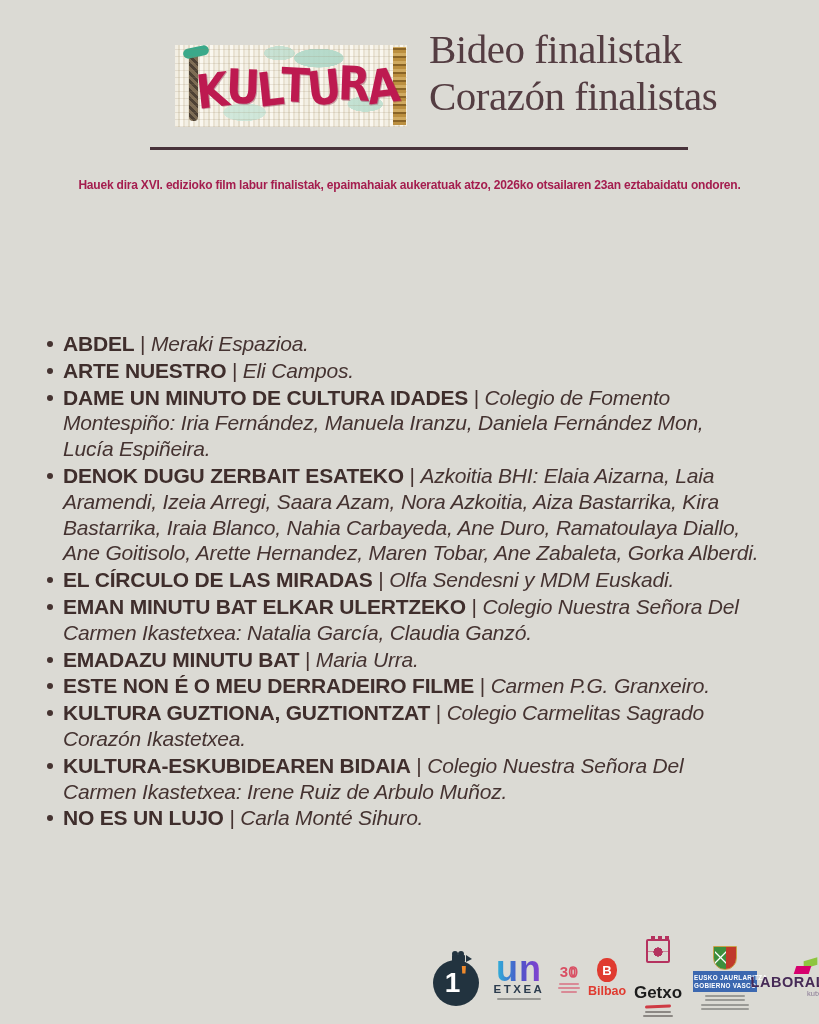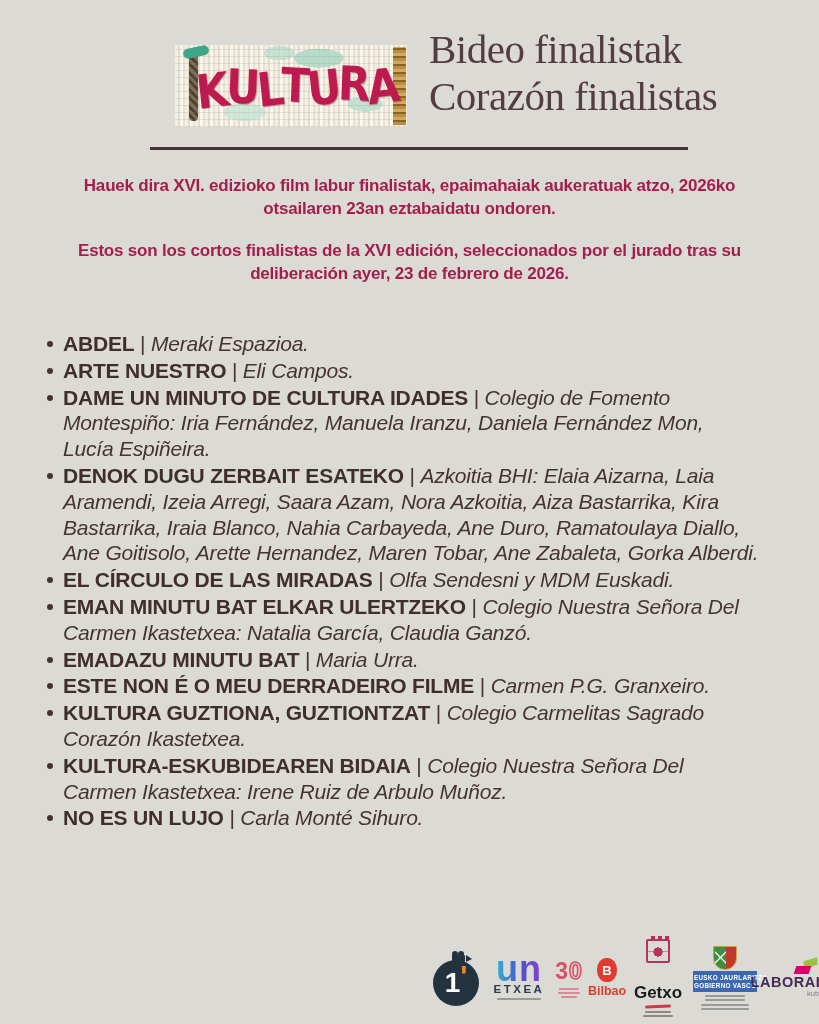--- a/index.html
+++ b/index.html
@@ -33,21 +33,21 @@
   .kultura-word span { display:inline-block; }
   .kultura-word span:nth-child(odd){ transform:rotate(-5deg) translateY(1px); }
   .kultura-word span:nth-child(even){ transform:rotate(4deg) translateY(-2px); }
 
   .title { position:absolute; left:429px; top:26px; font-family:"Liberation Serif", serif;
     font-size:41px; line-height:47px; color:#543d42; letter-spacing:-0.5px; }
   .divider { position:absolute; left:150px; top:147px; width:538px; height:3px; background:#48323a; }
 
   
   .intro { position:absolute; left:57px; top:174px; width:705px; text-align:center;
-    color:#a41d4e; font-weight:bold; font-size:17px; line-height:23px; letter-spacing:-0.2px; }
+    color:#a41d4e; font-weight:bold; font-size:12px; line-height:23px; letter-spacing:-0.2px; }
   .intro p + p { margin-top:19px; }
 
   
   .list { position:absolute; left:45px; top:331px; width:714px;
     color:#453331; font-size:21px; line-height:25.8px; letter-spacing:-0.2px; }
   .list ul { list-style:none; }
   .list li { position:relative; padding-left:18px; margin-bottom:1px; }
   .list li::before { content:""; position:absolute; left:2px; top:10px; width:6px; height:6px;
     border-radius:50%; background:#453331; }
   .ft { font-weight:bold; color:#3f2e2c; }
@@ -77,21 +77,21 @@
 
   
   .lg2 { width:56px; }
   .un { font-size:36px; font-weight:bold; line-height:26px; letter-spacing:1px;
     background:linear-gradient(90deg,#2fb3d9,#4a55c9,#8a3fd0);
     -webkit-background-clip:text; background-clip:text; color:transparent; }
   .etxea { font-size:11.5px; font-weight:bold; letter-spacing:2.5px; color:#2c3c4e; margin-top:1px; }
 
   
   .lg3 { width:24px; }
-  .thirty { font-size:23px; font-weight:bold; color:#d94f63; letter-spacing:1px; }
+  .thirty { font-size:15px; font-weight:bold; color:#d94f63; letter-spacing:1px; }
   .thirty .out { color:transparent; -webkit-text-stroke:1.6px #d94f63; }
 
   
   .lg4 { width:32px; }
   .bbadge { width:20px; height:24px; border-radius:48%; background:#e03b30; color:#fff;
     font-weight:bold; font-size:13px; display:flex; align-items:center; justify-content:center; }
   .blabel { color:#e03b30; font-weight:bold; font-size:12.5px; margin-top:2px; }
 
   
   .lg5 { width:50px; }
@@ -151,21 +151,20 @@
 
   <div class="title">
     <div>Bideo finalistak</div>
     <div>Corazón finalistas</div>
   </div>
 
   <div class="divider"></div>
 
   <div class="intro">
     <p>Hauek dira XVI. edizioko film labur finalistak, epaimahaiak aukeratuak atzo, 2026ko otsailaren 23an eztabaidatu ondoren.</p>
-    <p>Estos son los cortos finalistas de la XVI edición, seleccionados por el jurado tras su deliberación ayer, 23 de febrero de 2026.</p>
   </div>
 
   <div class="list">
     <ul id="finalists-list">
         <li><span class="ft">ABDEL</span><span class="fsep"> | </span><span class="fc">Meraki Espazioa.</span></li>
         <li><span class="ft">ARTE NUESTRO</span><span class="fsep"> | </span><span class="fc">Eli Campos.</span></li>
         <li><span class="ft">DAME UN MINUTO DE CULTURA IDADES</span><span class="fsep"> | </span><span class="fc">Colegio de Fomento Montespiño: Iria Fernández, Manuela Iranzu, Daniela Fernández Mon, Lucía Espiñeira.</span></li>
         <li><span class="ft">DENOK DUGU ZERBAIT ESATEKO</span><span class="fsep"> | </span><span class="fc">Azkoitia BHI: Elaia Aizarna, Laia Aramendi, Izeia Arregi, Saara Azam, Nora Azkoitia, Aiza Bastarrika, Kira Bastarrika, Iraia Blanco, Nahia Carbayeda, Ane Duro, Ramatoulaya Diallo, Ane Goitisolo, Arette Hernandez, Maren Tobar, Ane Zabaleta, Gorka Alberdi.</span></li>
         <li><span class="ft">EL CÍRCULO DE LAS MIRADAS</span><span class="fsep"> | </span><span class="fc">Olfa Sendesni y MDM Euskadi.</span></li>
         <li><span class="ft">EMAN MINUTU BAT ELKAR ULERTZEKO</span><span class="fsep"> | </span><span class="fc">Colegio Nuestra Señora Del Carmen Ikastetxea: Natalia García, Claudia Ganzó.</span></li>

